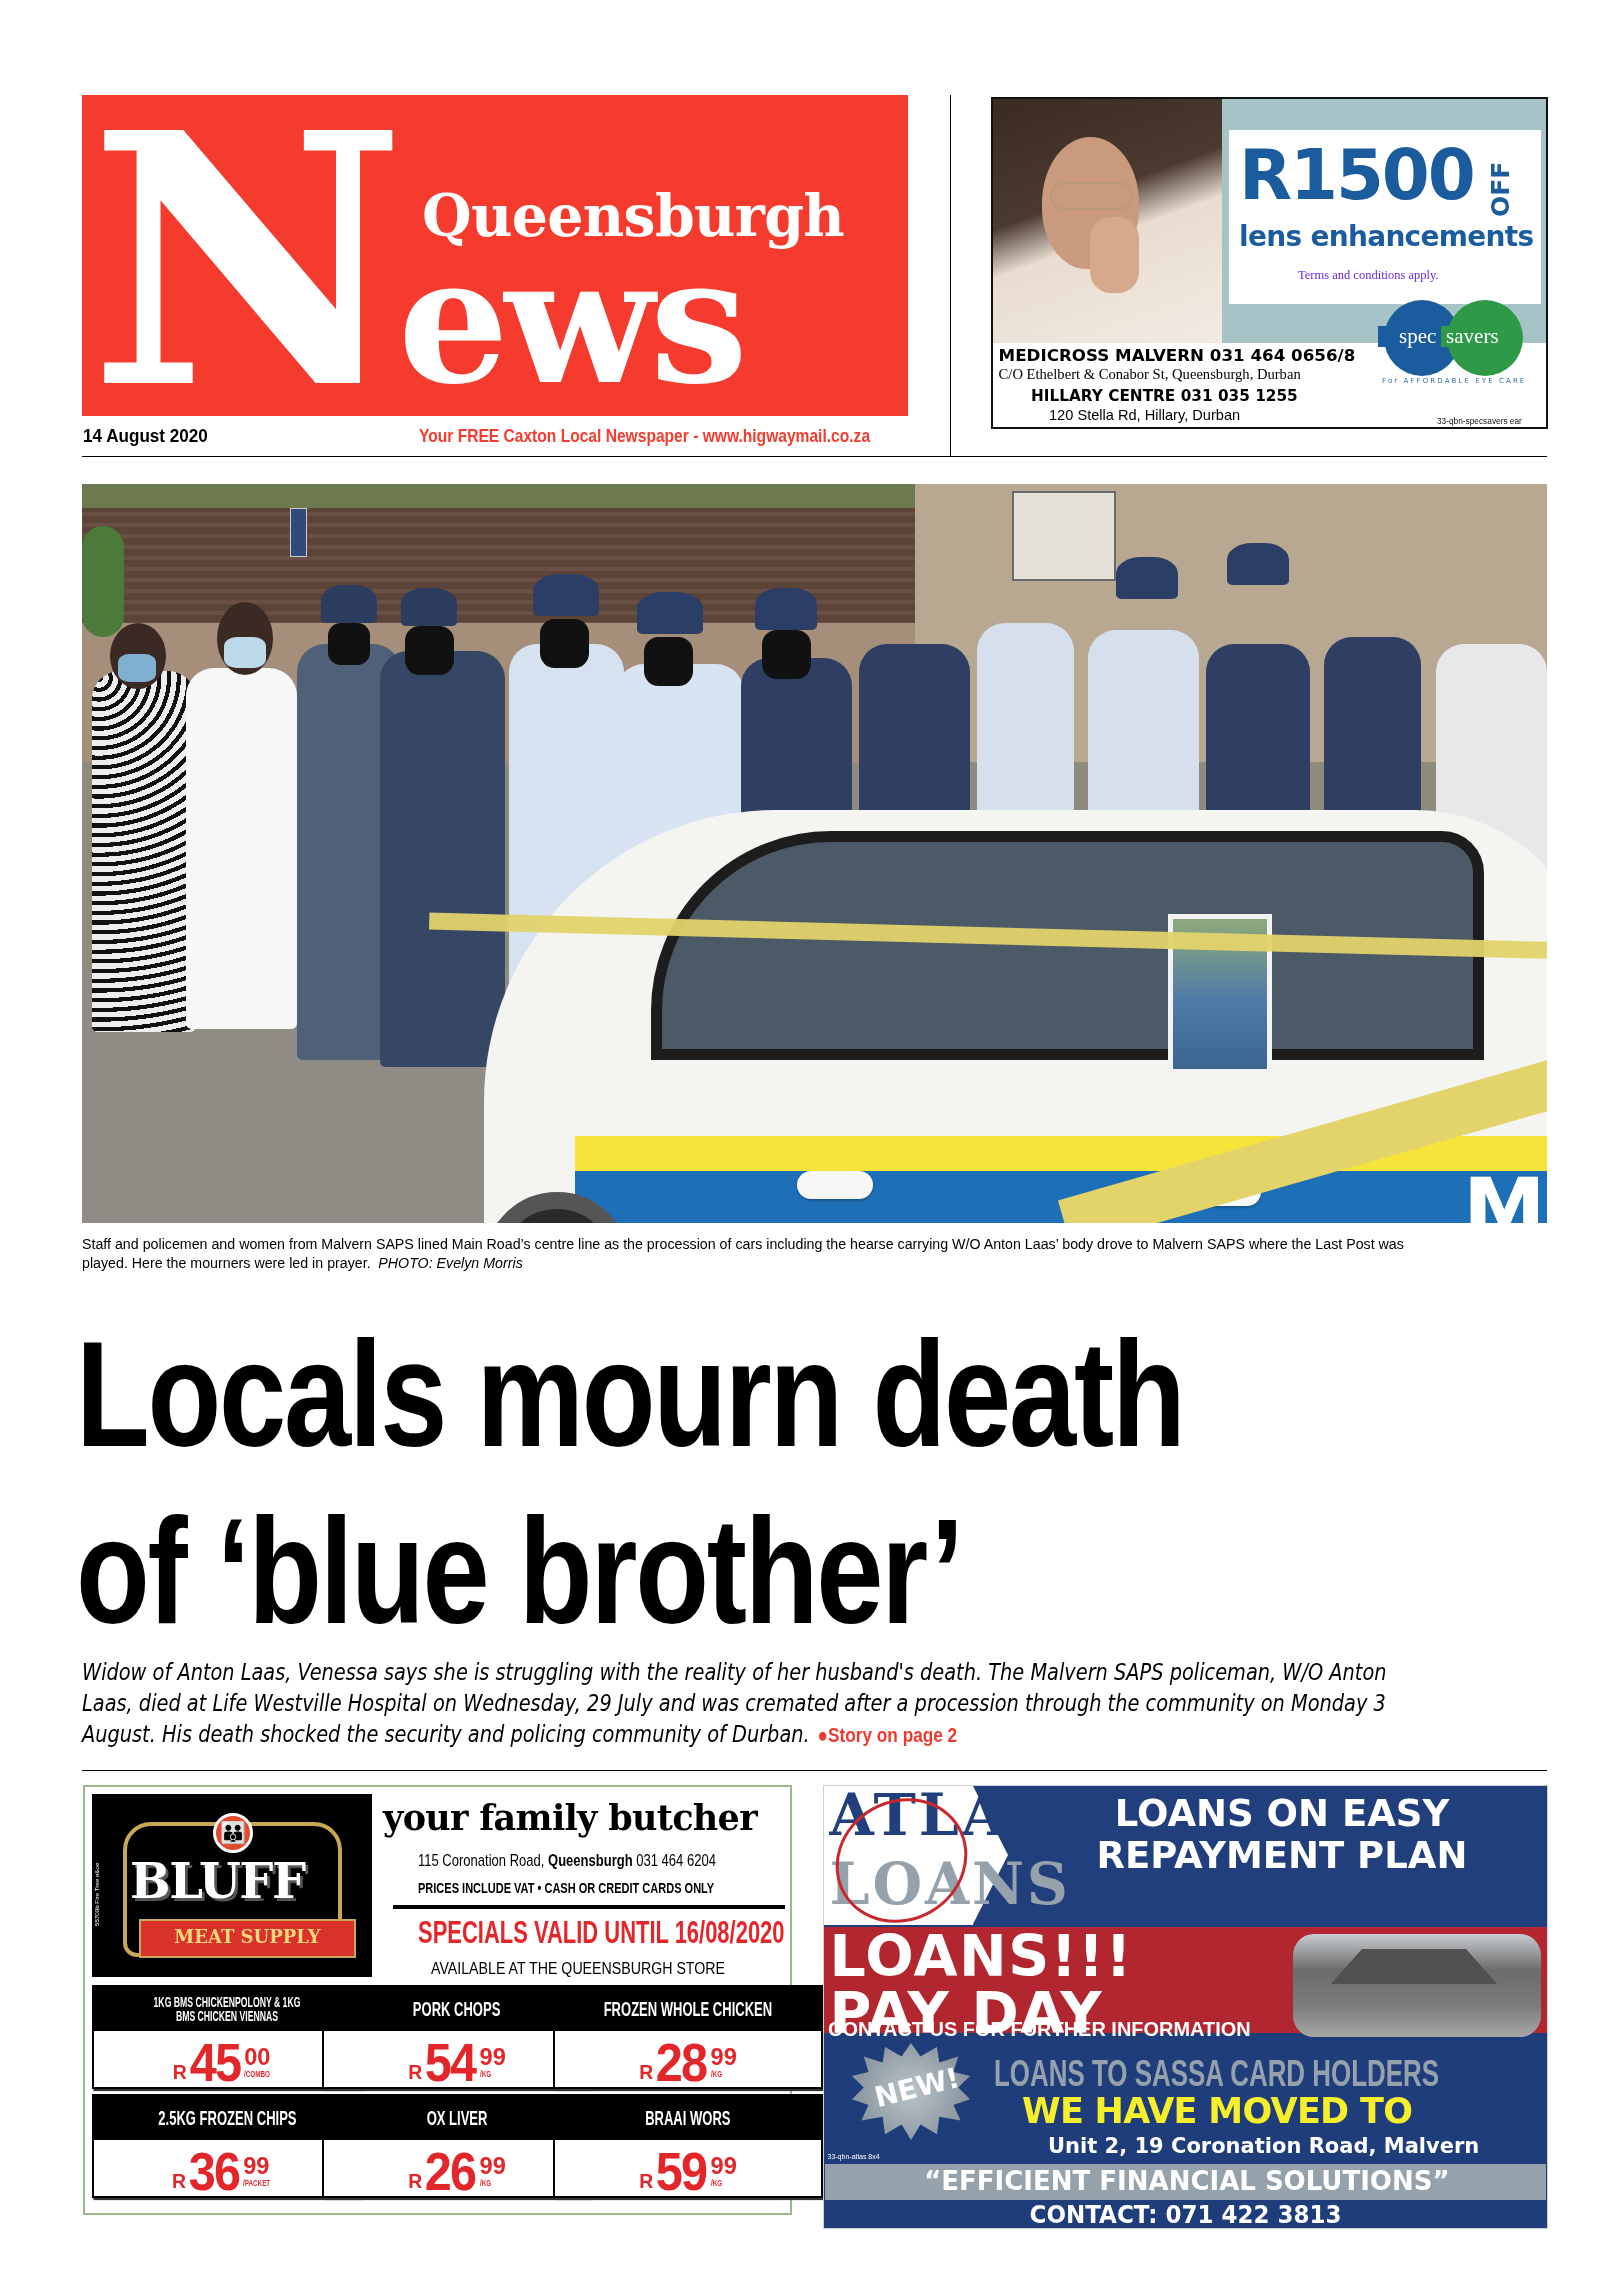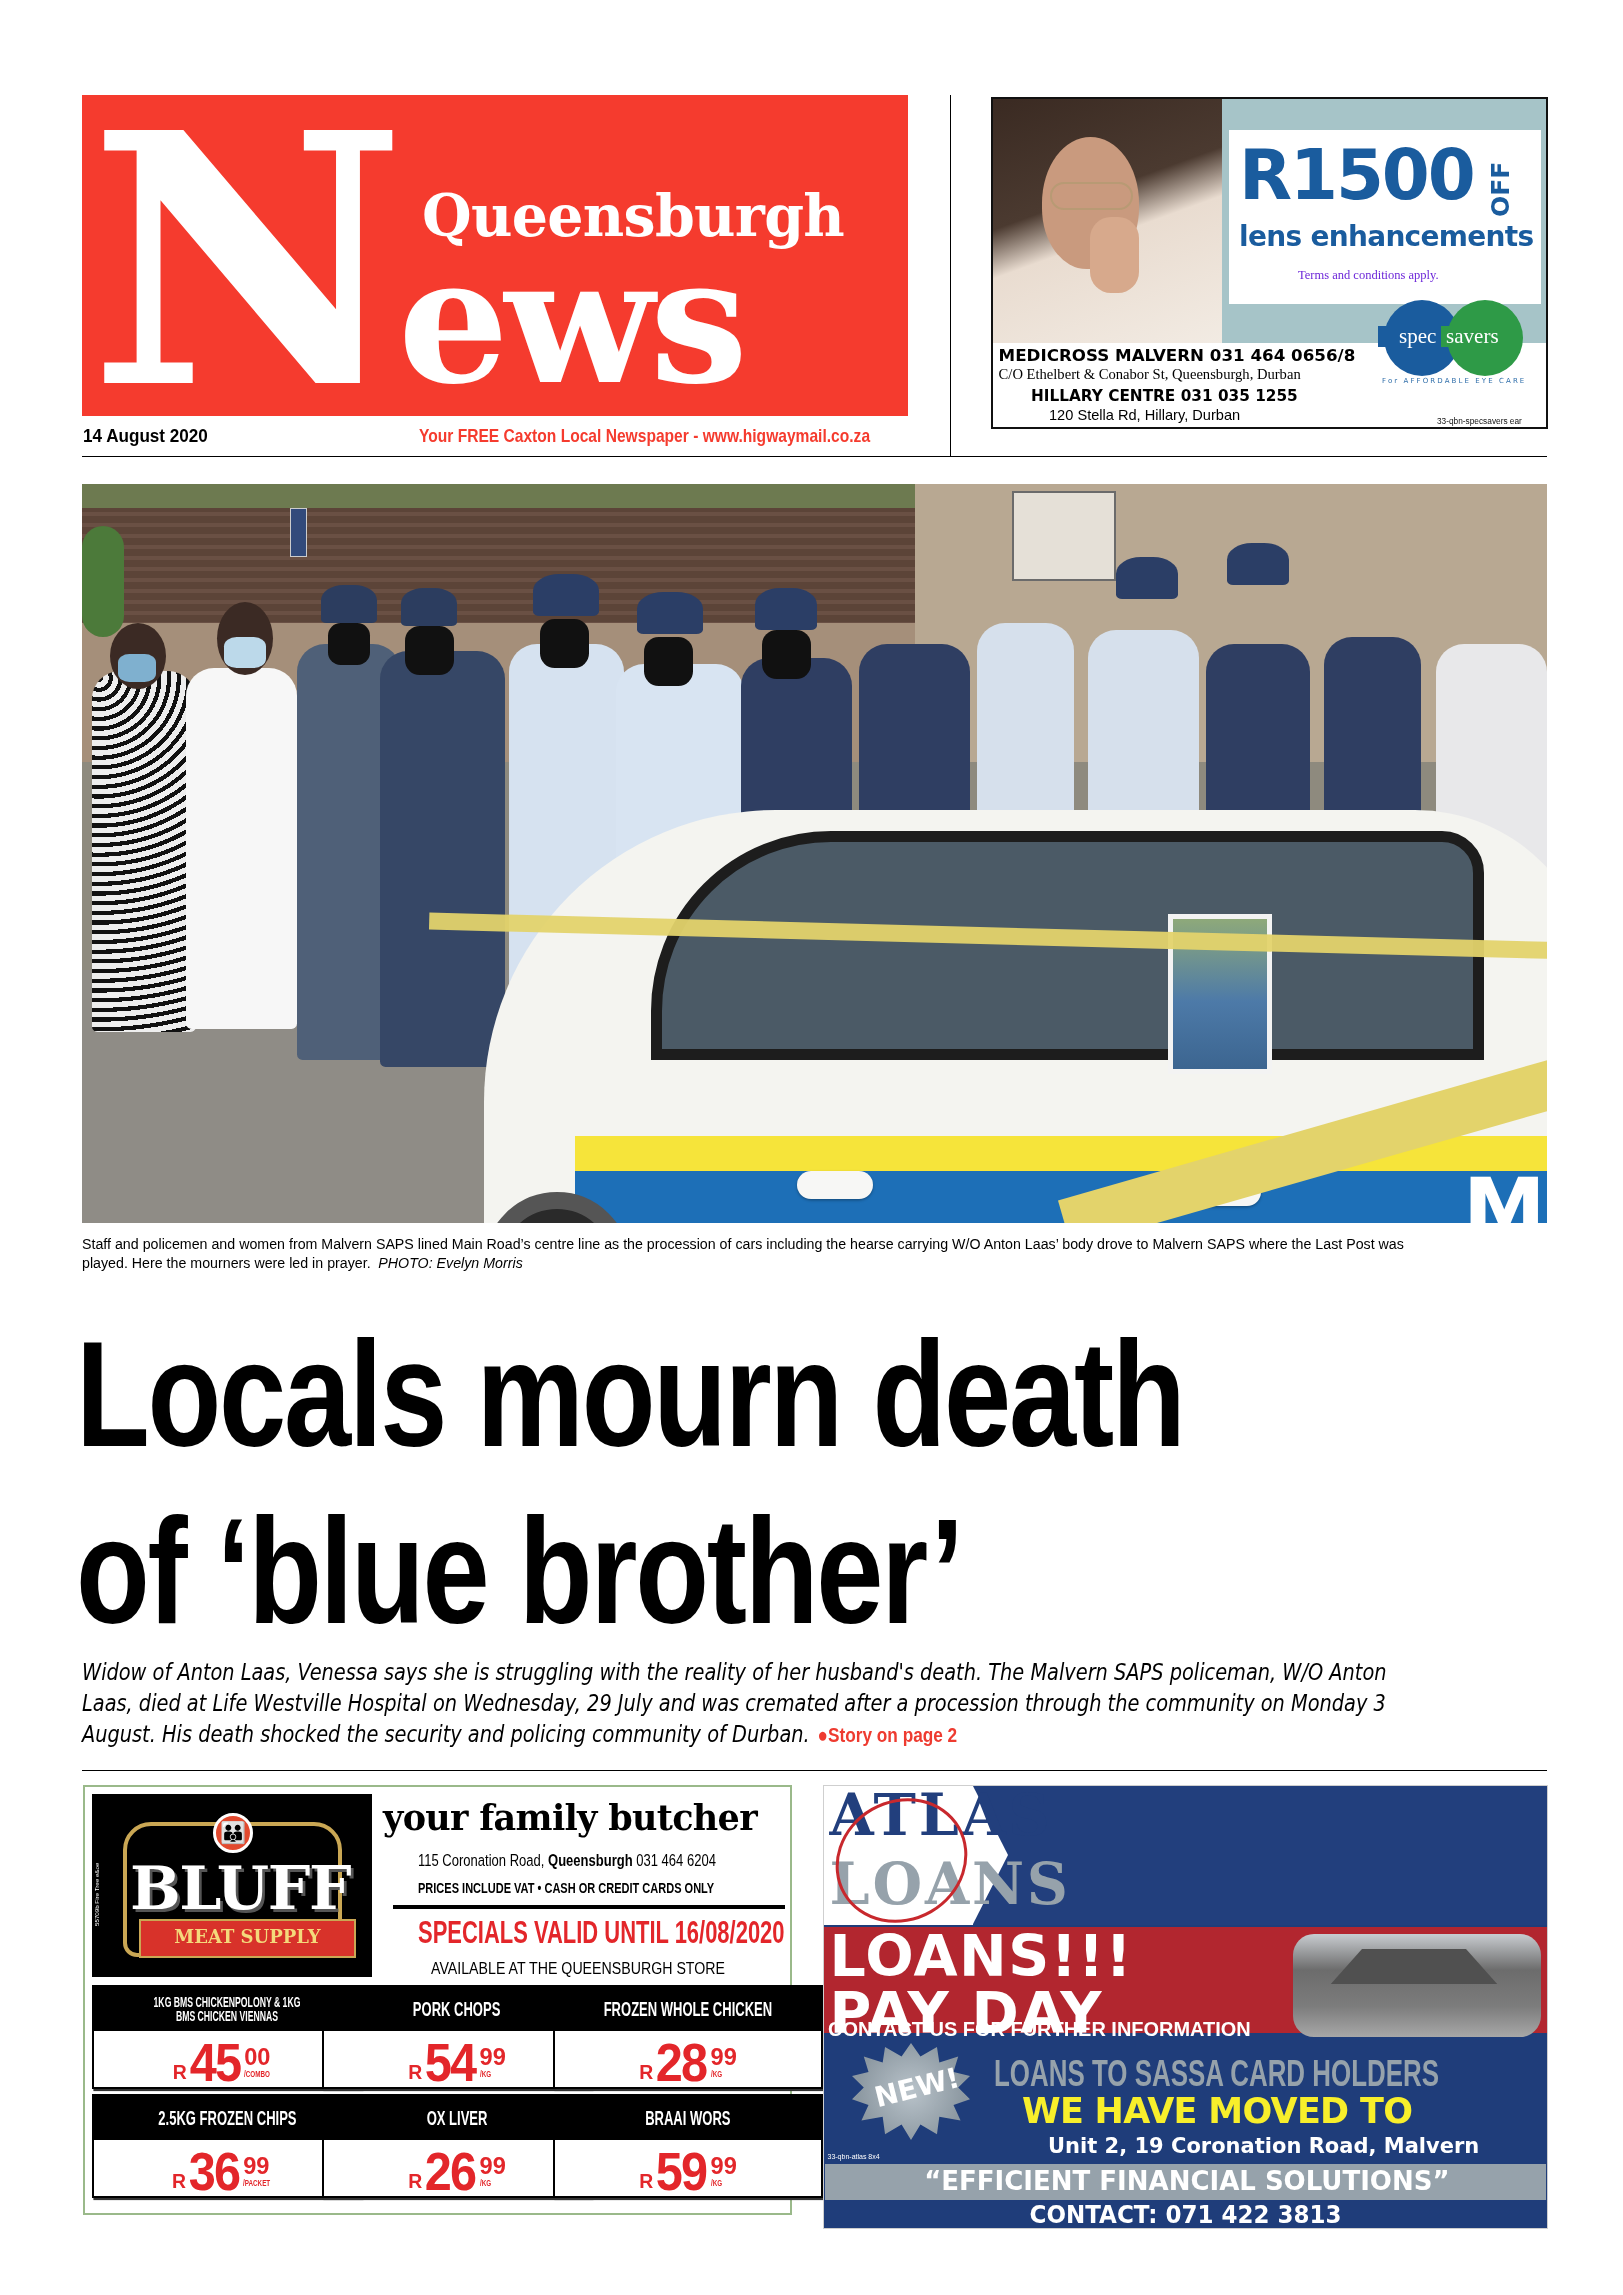--- a/index.html
+++ b/index.html
@@ -76,21 +76,21 @@
   .headline { position: absolute; left: 76px; top: 1305px; width: 1492px; font-family: "Liberation Sans", sans-serif; font-weight: bold; font-size: 151px; line-height: 177px; letter-spacing: -2.8px; transform: scaleX(0.80); transform-origin: left top; white-space: nowrap; }
   .standfirst { position: absolute; left: 82px; top: 1657px; width: 1597px; font-family: "DejaVu Sans", sans-serif; font-style: italic; font-size: 23.6px; line-height: 31px; transform: scaleX(0.82); transform-origin: left top; }
   .standfirst .more { font-family: "Liberation Sans", sans-serif; font-style: normal; font-weight: bold; color: #ee3b30; font-size: 21px; margin-left: 9.7px; }
   .section-rule { position: absolute; left: 82px; top: 1770px; width: 1465px; height: 1.4px; background: #000; }
 
   
   .ad-bluff { position: absolute; left: 83px; top: 1785px; width: 709px; height: 430px; border: 2.1px solid #9ab98a; background: #fff; }
   .bluff-logo { position: absolute; left: 7px; top: 7px; width: 280px; height: 183px; background: #000; }
   .bluff-shield { position: absolute; left: 31px; top: 28px; width: 219px; height: 135px; border: 4.2px solid #caa754; border-radius: 28px 28px 14px 14px; }
   .bluff-emblem { position: absolute; left: 121px; top: 19.4px; width: 40px; height: 40px; border-radius: 50%; background: #e2492e; border: 3.5px solid #fff; color: #ffd9a0; text-align: center; font-size: 21px; line-height: 33px; }
-  .bluff-name { position: absolute; left: 38px; top: 59px; width: 208px; text-align: right; font-family: "DejaVu Serif", serif; font-weight: bold; font-size: 60px; color: #fff; letter-spacing: -1.4px; text-shadow: 2.8px 2.8px 0 #555; }
+  .bluff-name { position: absolute; left: 38px; top: 59px; width: 208px; text-align: left; font-family: "DejaVu Serif", serif; font-weight: bold; font-size: 48px; color: #fff; letter-spacing: -1.4px; text-shadow: 2.8px 2.8px 0 #555; }
   .bluff-sub { position: absolute; left: 47px; top: 125px; width: 217px; height: 39px; background: #d8322a; border: 2.8px solid #caa754; text-align: center; font-family: "DejaVu Serif", serif; font-weight: bold; font-size: 18px; line-height: 32px; color: #f4d97b; }
   .bluff-code { position: absolute; left: 1.4px; top: 132px; font-size: 6.2px; color: #fff; transform: rotate(-90deg); transform-origin: left top; white-space: nowrap; }
   .bluff-tag { position: absolute; left: 298px; top: 10.4px; font-family: "DejaVu Serif", serif; font-weight: bold; font-size: 35px; letter-spacing: -0.7px; }
   .bluff-addr { position: absolute; left: 333px; top: 64px; font-family: "Liberation Sans", sans-serif; font-size: 16.7px; transform: scaleX(0.78); transform-origin: left; white-space: nowrap; }
   .bluff-addr b { font-weight: bold; }
   .bluff-vat { position: absolute; left: 333px; top: 92px; font-family: "Liberation Sans", sans-serif; font-weight: bold; font-size: 15.3px; transform: scaleX(0.72); transform-origin: left; white-space: nowrap; }
   .bluff-rule { position: absolute; left: 308px; top: 118px; width: 392px; height: 3.5px; background: #000; }
   .bluff-valid { position: absolute; left: 333px; top: 128px; font-family: "Liberation Sans", sans-serif; font-weight: bold; font-size: 30.5px; color: #e3262a; transform: scaleX(0.72); transform-origin: left; white-space: nowrap; }
   .bluff-avail { position: absolute; left: 346px; top: 172px; font-family: "Liberation Sans", sans-serif; font-size: 16.7px; transform: scaleX(0.85); transform-origin: left; white-space: nowrap; }
   .deal { position: absolute; width: 270px; height: 104px; border: 2.1px solid #000; background: #fff; box-shadow: 1.4px 2.1px 0 #333; }
@@ -344,20 +344,21 @@
   </div>
 </div>
 
 <div class="ad-atlas">
   <div class="atlas-top"></div>
   <div class="atlas-white"></div>
   <div class="atlas-arrow"></div>
   <div class="atlas-name1">ATLAS</div>
   <div class="atlas-name2">LOANS</div>
   <div class="atlas-ring"></div>
+  <div class="atlas-easy">LOANS ON EASY REPAYMENT PLAN</div>
   <div class="atlas-red"></div>
   <div class="atlas-payday">
     <div>LOANS!!!</div>
     <div>PAY DAY</div>
   </div>
   <div class="atlas-contact">CONTACT US FOR FURTHER INFORMATION</div>
   <div class="atlas-photo"></div>
   <div class="atlas-house-roof"></div>
   <div class="atlas-new"></div>
   <div class="atlas-new-text">NEW!</div>

